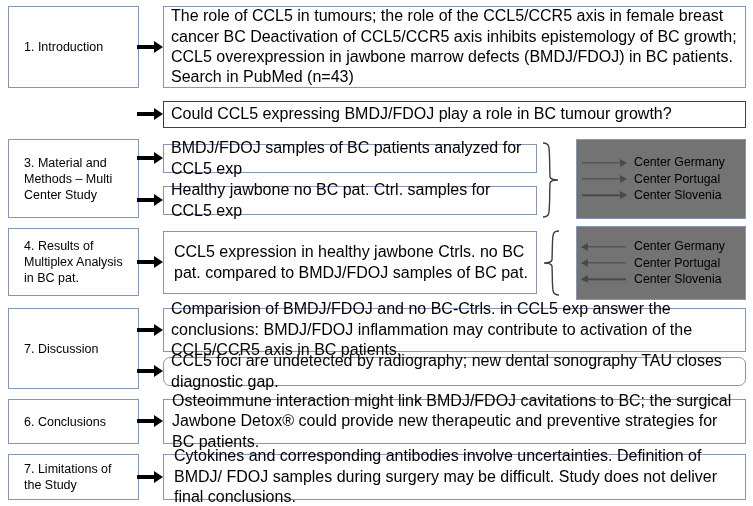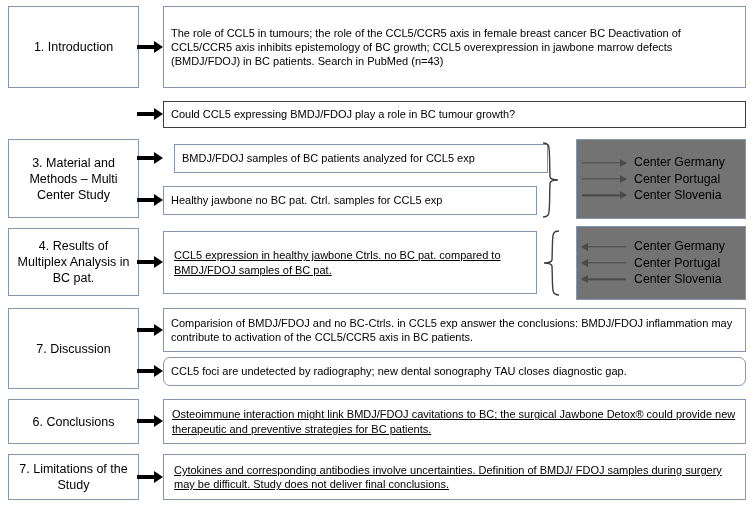--- a/index.html
+++ b/index.html
@@ -27,32 +27,31 @@
     line-height: 1.28;
   }
   .box.dark {
     border: 1px solid #3f3f3f;
   }
   .box .txt {
     display: block;
     width: 100%;
   }
   .stage-box {
-    text-align: center;
+    text-align: left;
     font-size: 12.5px;
-    padding: 2px 4px;
+    padding: 2px 15px;
   }
   .content-box {
     text-align: left;
-    font-size: 11px;
+    font-size: 16px;
     padding: 3px 7px;
   }
   .content-box.indent {
     padding-left: 10px;
-    text-decoration: underline;
   }
   
   .arrow {
     position: absolute;
     height: 0;
     display: block;
   }
   .arrow .shaft {
     position: absolute;
     left: 0;
@@ -157,21 +156,21 @@
     <span class="txt">Could CCL5 expressing BMDJ/FDOJ play a role in BC tumour growth?</span>
   </div>
 
   <div class="box stage-box" style="left:8px; top:139px; width:131px; height:79px;">
     <span class="txt">3. Material and Methods – Multi Center Study</span>
   </div>
   <div class="arrow" style="left:137px; top:158px; width:26px;">
     <span class="shaft" style="width:18px;"></span>
     <span class="head" style="left:17px;"></span>
   </div>
-  <div class="box content-box" style="left:163px; top:144px; width:374px; height:29px;margin-left:11px;">
+  <div class="box content-box" style="left:163px; top:144px; width:374px; height:29px;">
     <span class="txt">BMDJ/FDOJ samples of BC patients analyzed for CCL5 exp</span>
   </div>
   <div class="arrow" style="left:137px; top:200px; width:26px;">
     <span class="shaft" style="width:18px;"></span>
     <span class="head" style="left:17px;"></span>
   </div>
   <div class="box content-box" style="left:163px; top:186px; width:374px; height:29px;">
     <span class="txt">Healthy jawbone no BC pat. Ctrl. samples for CCL5 exp</span>
   </div>
 

